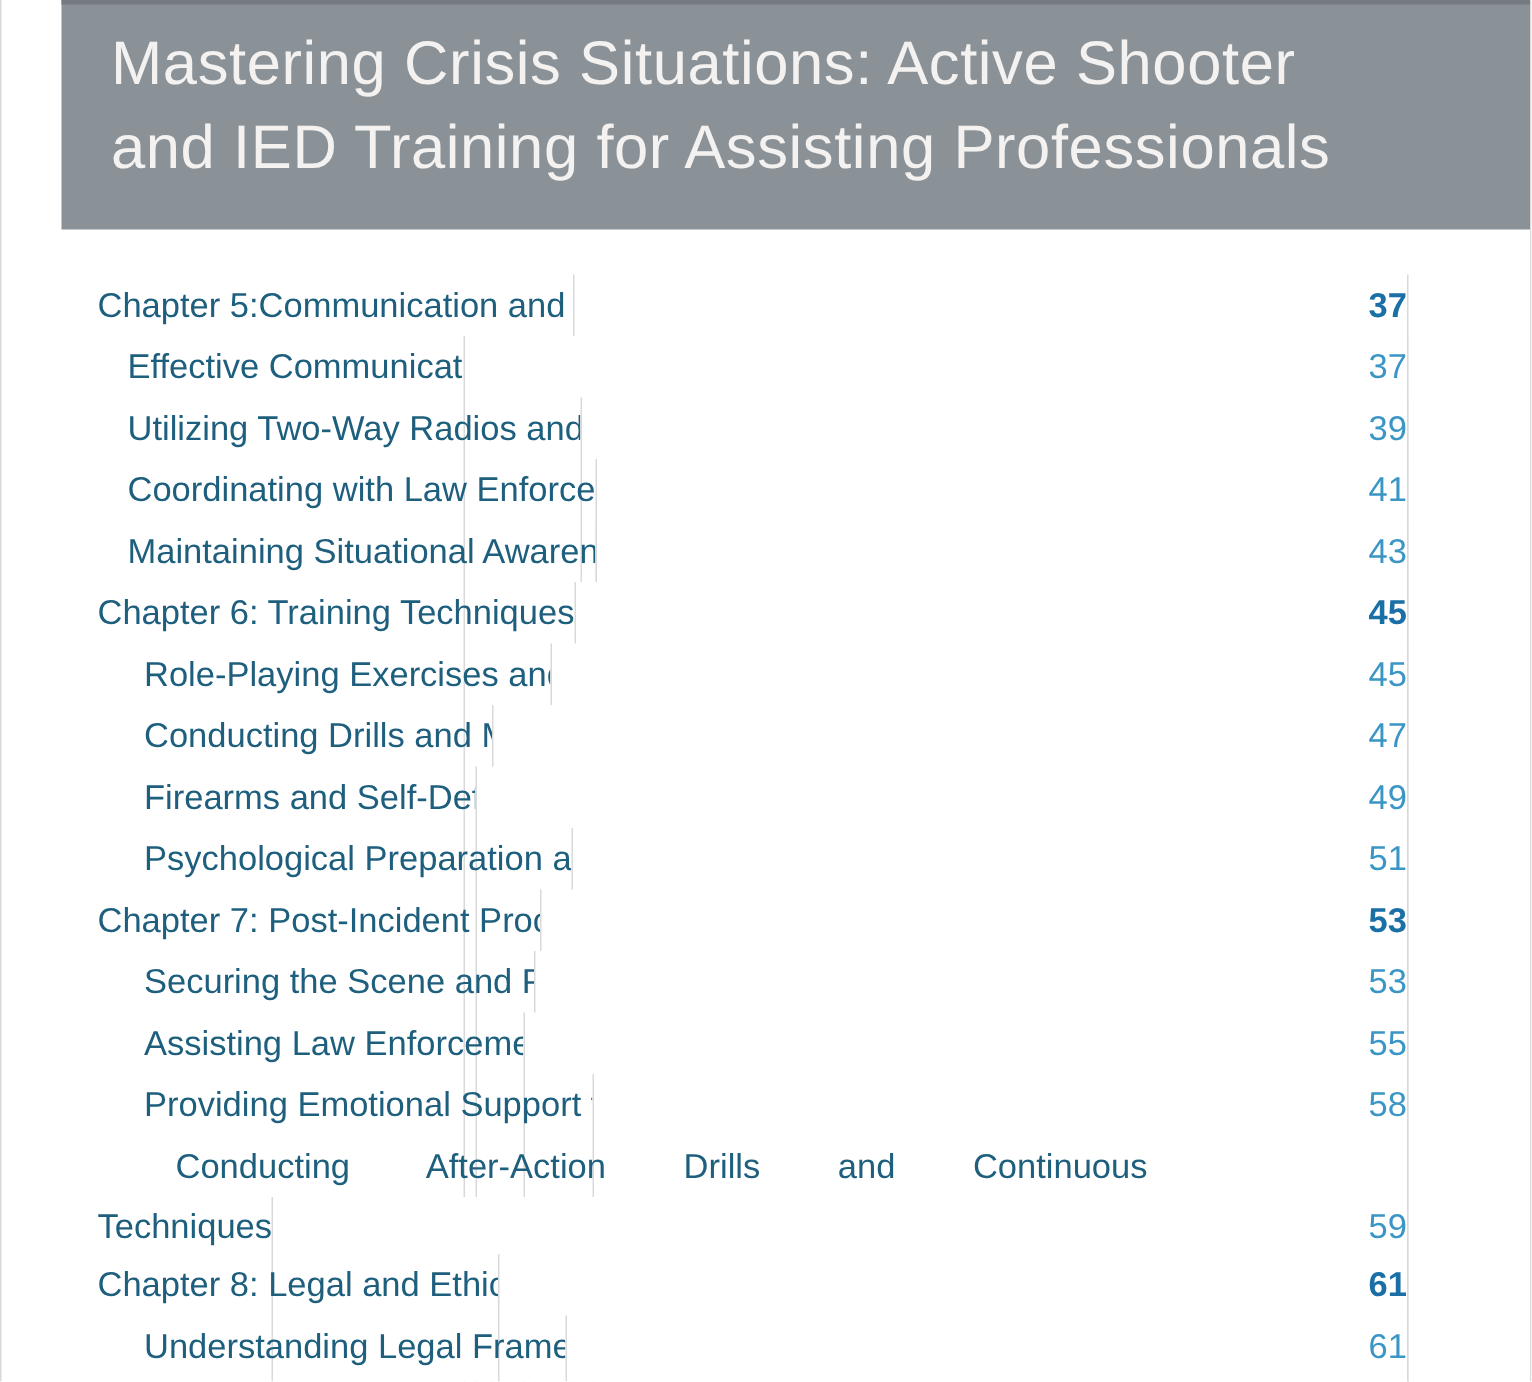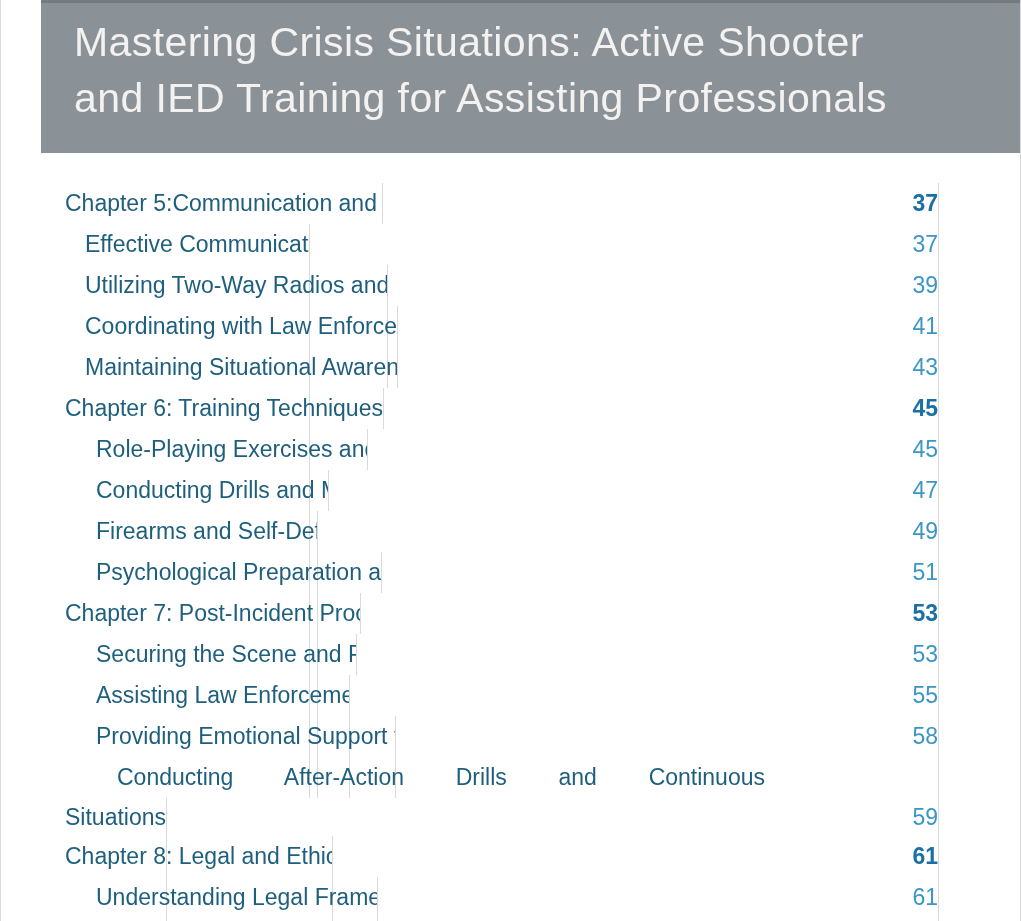--- a/index.html
+++ b/index.html
@@ -147,21 +147,21 @@
   </div>
 
   <div class="row level-sub-b">
     <span class="label">Providing Emotional Support for Victims and Witnesses</span>
     <span class="page pg-sub">58</span>
   </div>
 
   <div class="row-wrap">
     <div class="line1">Conducting After-Action Drills and Continuous</div>
     <div class="line2">
-      <span class="line2-label">Situations</span>
+      <span class="line2-label">Techniques</span>
       <span class="page pg-sub">59</span>
     </div>
   </div>
 
   <div class="row level-chapter">
     <span class="label">Chapter 8: Legal and Ethical Considerations</span>
     <span class="page pg-chapter">61</span>
   </div>
 
   <div class="row level-sub-b">

